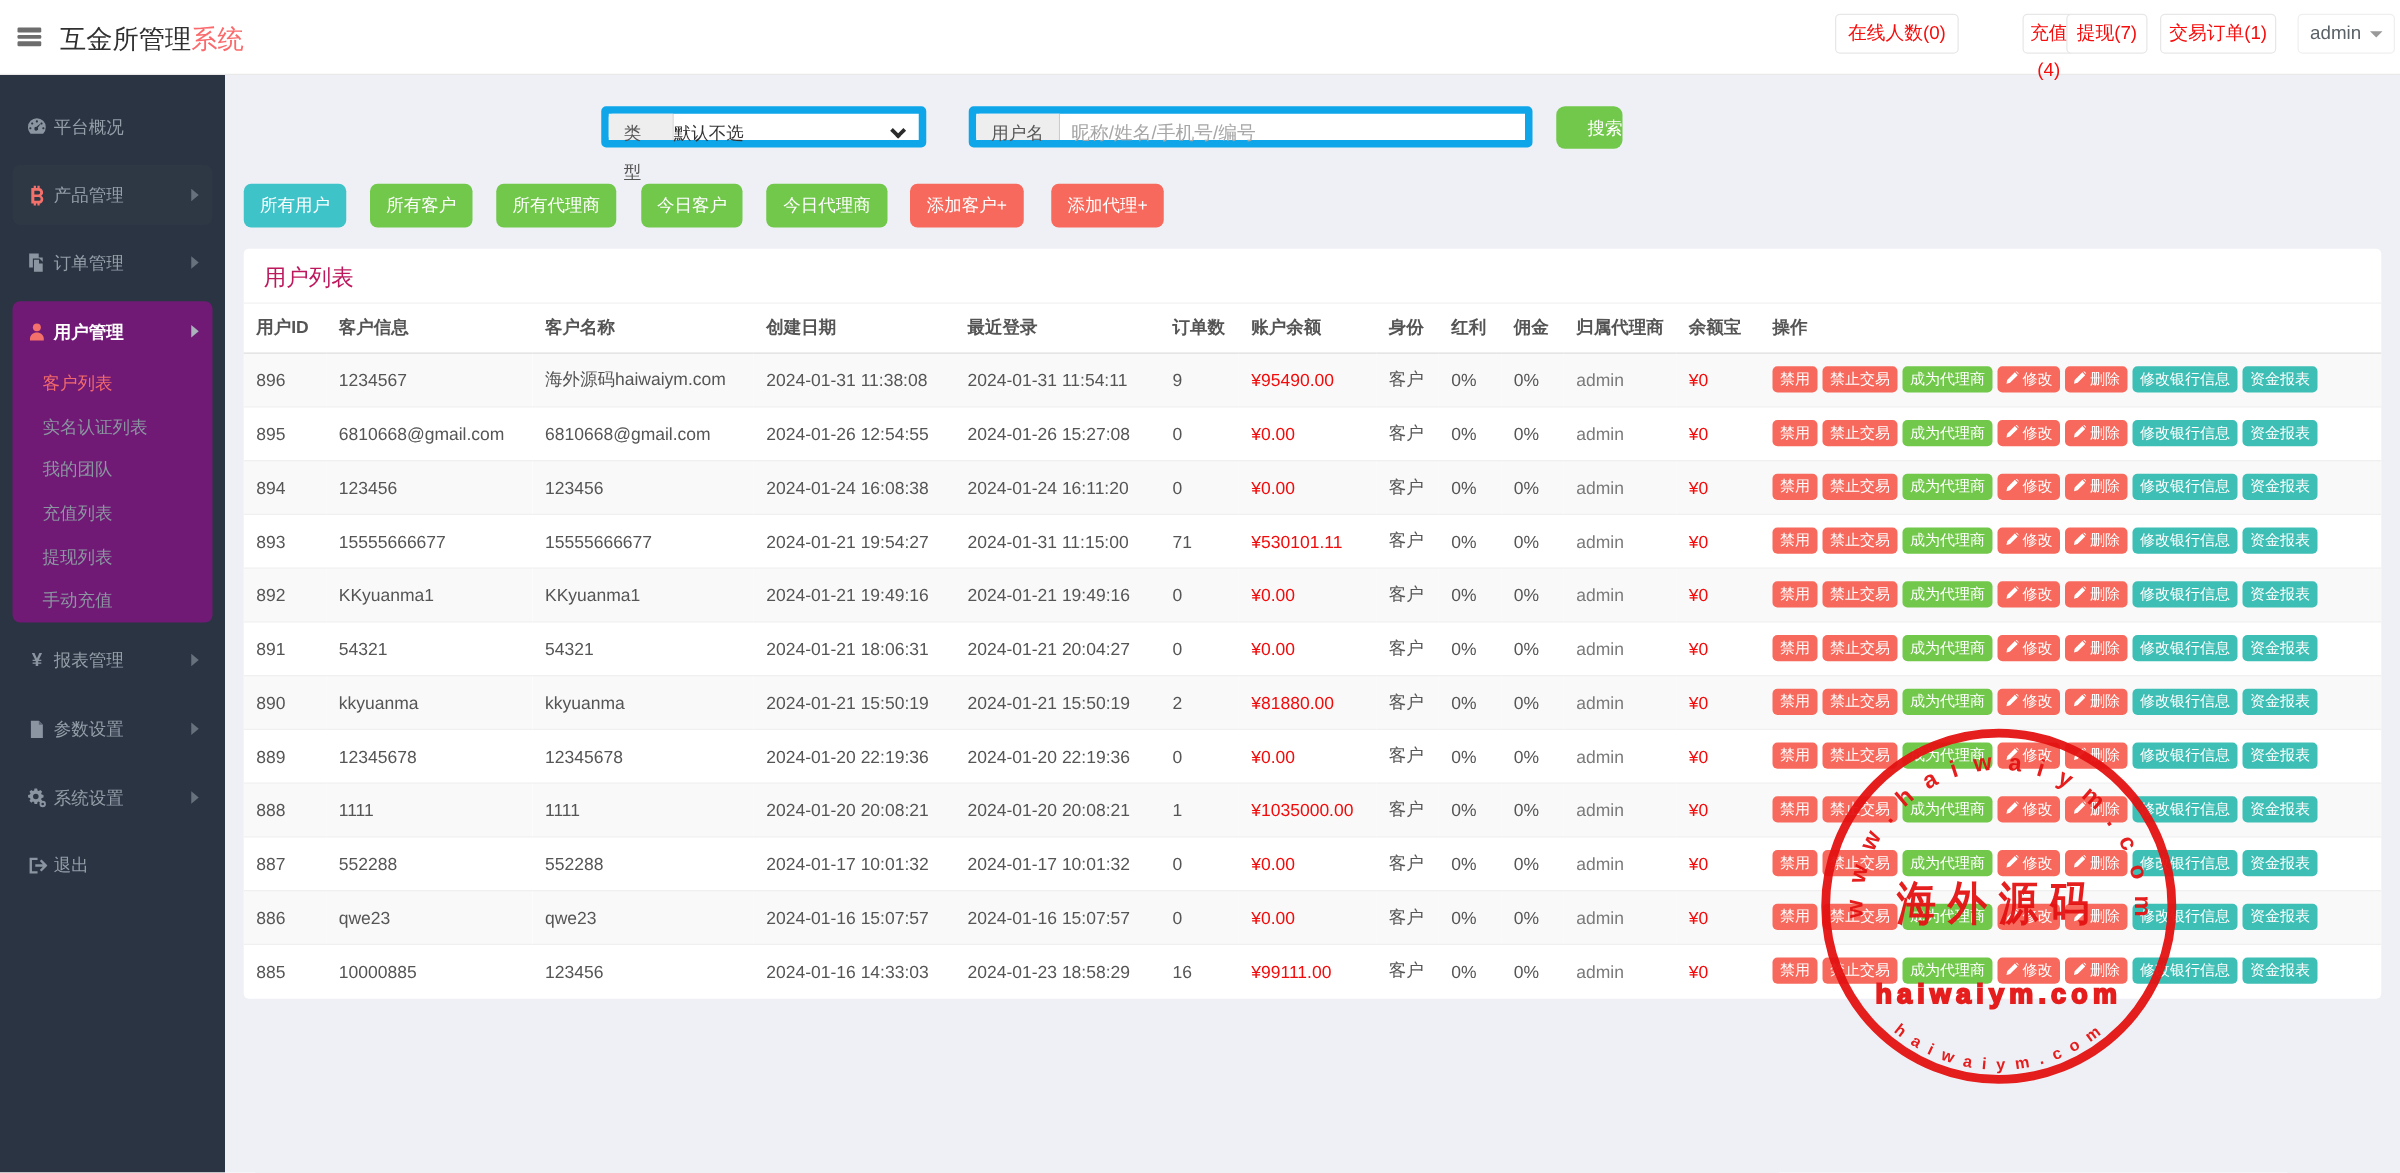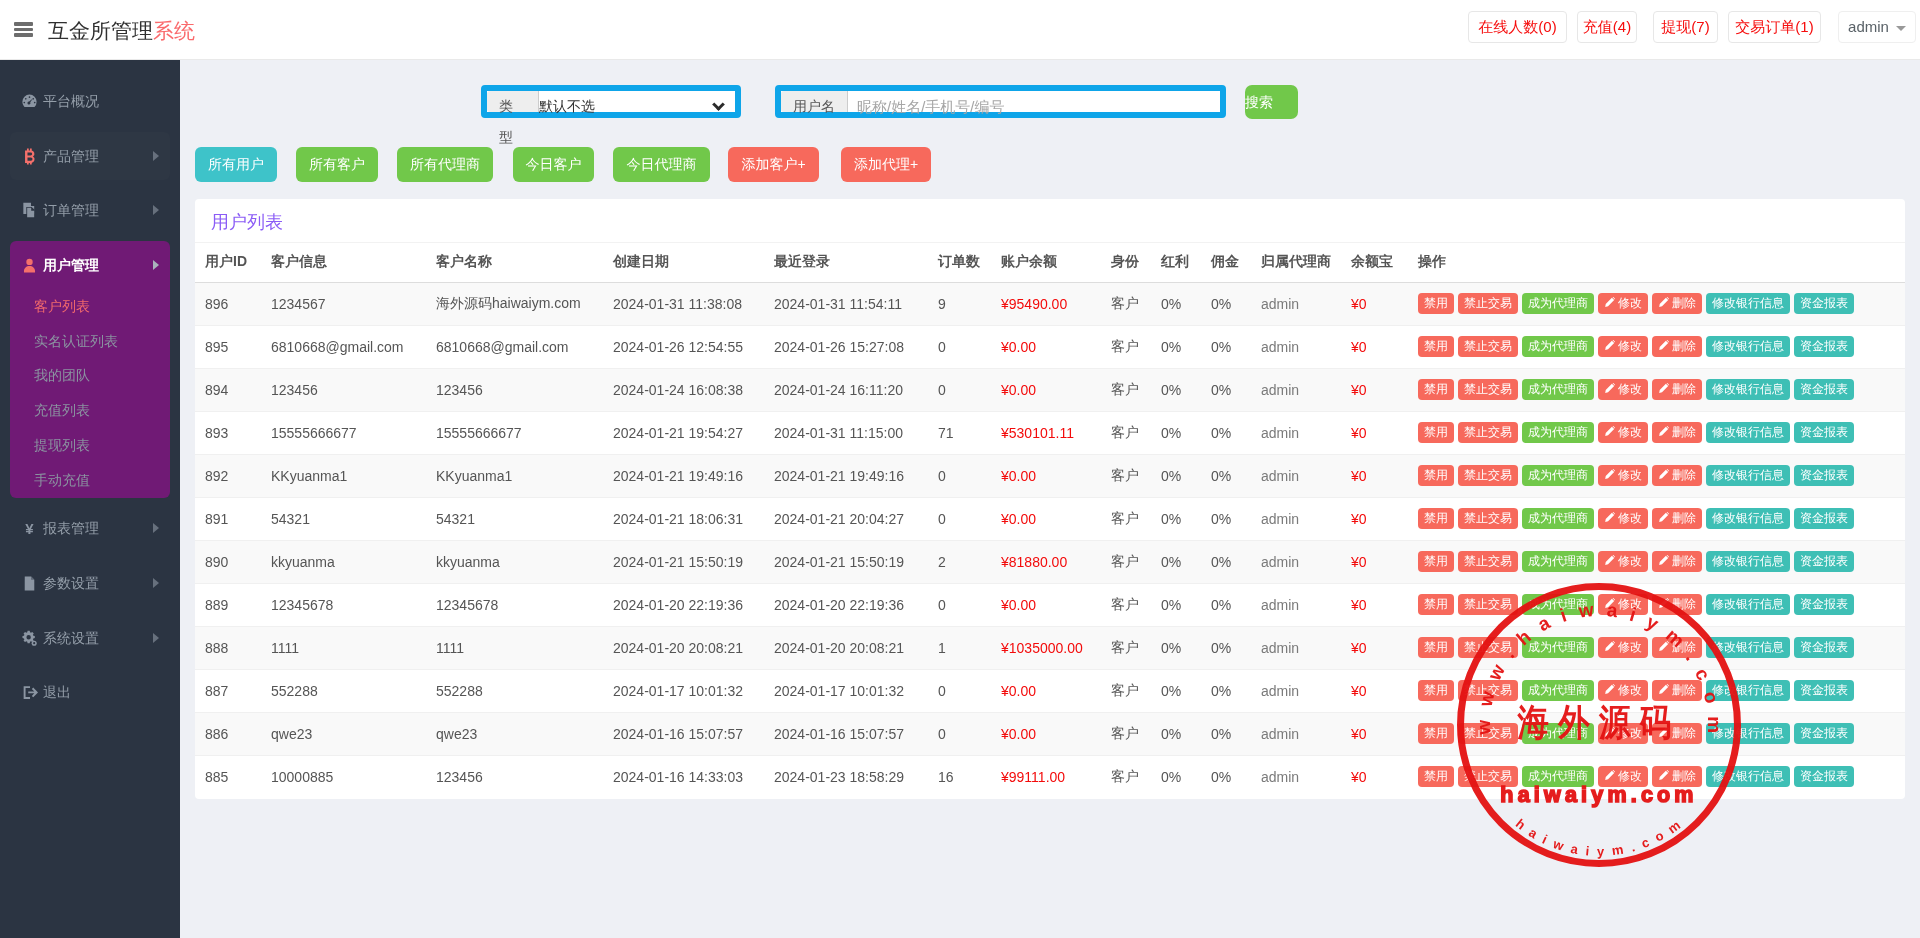--- a/index.html
+++ b/index.html
@@ -33,32 +33,32 @@
 
 .content { position:absolute; left:180px; top:60px; width:1740px; height:878px; background:#eef0f5; }
 
 
 .grp { position:absolute; height:33px; border:6px solid #0ea5e9; border-radius:4px; background:#fff; display:flex; }
 .addon { background:#eee; border-right:1px solid #ccc; color:#555; font-size:14px; line-height:31px; padding:0 12px; border-radius:3px 0 0 3px; }
 .selbox { position:relative; line-height:31px; font-size:14px; color:#333; }
 .selbox .val { }
 .selcaret { position:absolute; right:12px; top:9px; width:9px; height:9px; border-right:3px solid #2b2b2b; border-bottom:3px solid #2b2b2b; transform:rotate(45deg); }
 .phold { line-height:31px; font-size:15px; color:#a6a6a6; padding-left:9px; }
-.sbtn { position:absolute; left:1065px; top:25px; width:53px; height:34px; background:#71c84a; color:#fff; font-size:14px; text-align:left; line-height:34px; border-radius:7px; }
+.sbtn { position:absolute; left:1065px; top:25px; width:53px; height:34px; background:#71c84a; color:#fff; font-size:14px; text-align:right; line-height:34px; border-radius:7px; }
 
 
 .btnrow { position:absolute; left:15px; top:87px; height:35px; white-space:nowrap; }
 .bb { display:inline-block; height:35px; line-height:35px; padding:0 12px; border-radius:6px; color:#fff; font-size:14px; text-align:center; }
 .bteal { background:#3ec3c9; }
 .bgreen { background:#71c84a; }
 .bred { background:#f7695c; }
 
 
 .panel { position:absolute; left:15px; top:139px; width:1710px; height:600px; background:#fff; border-radius:4px; }
-.ptitle { height:44px; line-height:46px; padding-left:16px; font-size:18px; color:#8b5cf6; border-bottom:1px solid #f2f2f2; }
+.ptitle { height:44px; line-height:46px; padding-left:16px; font-size:18px; color:#be185d; border-bottom:1px solid #f2f2f2; }
 table { border-collapse:collapse; table-layout:fixed; width:1710px; font-size:14px; }
 th { text-align:left; font-weight:bold; color:#555; height:39px; padding:0 0 0 10px; border-bottom:1px solid #ddd; }
 td { height:43px; padding:0 0 0 10px; color:#555; border-top:1px solid #f0f0f0; overflow:hidden; white-space:nowrap; }
 tr.odd td { background:#f9f9f9; }
 tbody tr:first-child td { border-top:none; }
 .red { color:#f30b0b; }
 .gy { color:#7a7a7a; }
 
 
 .ob { display:inline-block; height:21px; line-height:21px; padding:0 6px; border-radius:4px; color:#fff; font-size:12px; margin-right:4px; vertical-align:middle; }
@@ -362,21 +362,21 @@
 </div>
 
 <div class="header">
   <div class="hamb">
       <span></span>
       <span></span>
       <span style="margin-bottom:0;"></span>
     </div>
   <div class="brand">互金所管理<b>系统</b></div>
   <span class="tbtn" style="left:1468px;width:99px;">在线人数(0)</span>
-  <span class="tbtn" style="left:1577px;width:60px;">充值(4)</span>
+  <span class="tbtn" style="left:1618px;width:42px;">充值(4)</span>
   <span class="tbtn" style="left:1653px;width:65px;">提现(7)</span>
   <span class="tbtn" style="left:1728px;width:93px;">交易订单(1)</span>
   <span class="admin">admin<span class="caret"></span></span>
 </div>
 
 <div class="sidebar">
   <div class="menu">
     <div class="mitem"><svg class="ic" viewBox="0 0 16 16">
           <g fill="#8b95a2">
             <path d="M8 1.5a6.7 6.7 0 0 0-6.7 6.7c0 1.9.8 3.6 2 4.9h9.4a6.68 6.68 0 0 0 2-4.9A6.7 6.7 0 0 0 8 1.5zm0 1.6c.5 0 .8.4.8.8s-.3.8-.8.8-.8-.4-.8-.8.3-.8.8-.8zM4.5 4.7c.5 0 .8.4.8.8s-.3.8-.8.8-.8-.4-.8-.8.3-.8.8-.8zm7 0c.5 0 .8.4.8.8s-.3.8-.8.8-.8-.4-.8-.8.3-.8.8-.8zM3.1 8.2c.5 0 .8.4.8.8s-.3.8-.8.8-.8-.4-.8-.8.3-.8.8-.8zm9.8 0c.5 0 .8.4.8.8s-.3.8-.8.8-.8-.4-.8-.8.3-.8.8-.8zM10 6l1-.6-2.3 3.3A1.4 1.4 0 1 1 7.6 8c.1-.2 2.4-2 2.4-2z"></path>

